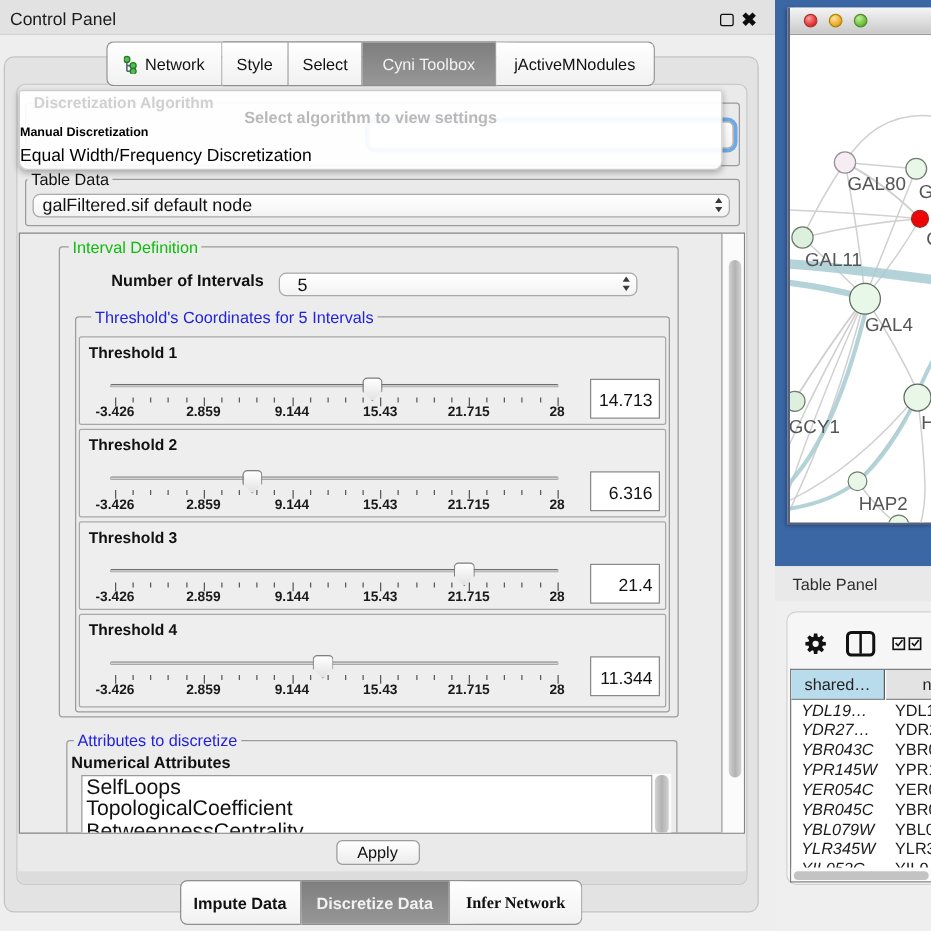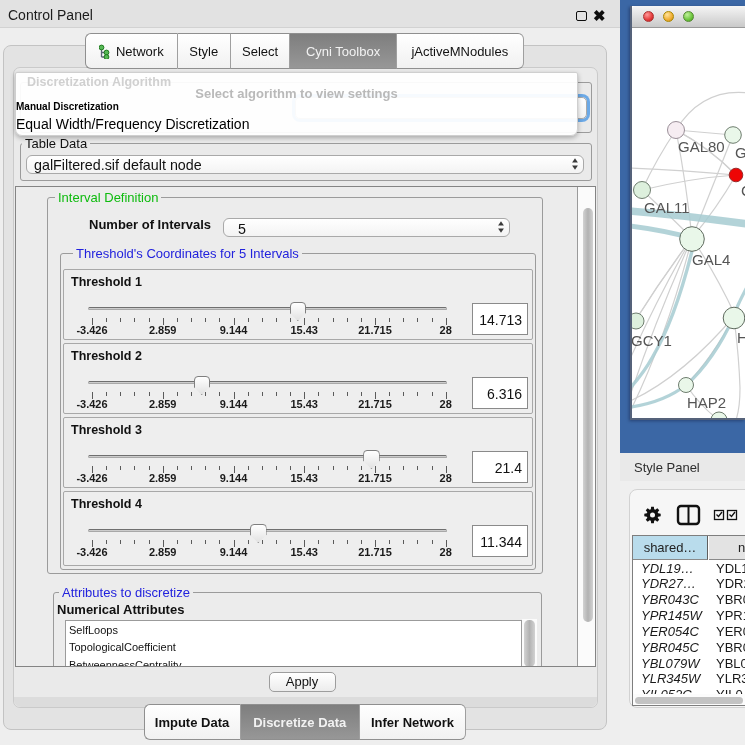--- a/index.html
+++ b/index.html
@@ -63,21 +63,21 @@
 .tlab { position:absolute; top:6px; font-size:11px; font-weight:bold; color:#1a1a1a;
   transform:translateX(-50%); }
 
 
 .sbtrack-v { position:absolute; background:#fbfbfb; }
 .sbthumb { position:absolute; background:linear-gradient(to right,#d2d2d2,#b2b2b2 50%,#d2d2d2);
   border-radius:5px; }
 
 
 #numlist { left:64px; top:618px; width:457px; height:48px; background:#ffffff;
-  border:1px solid #9b9b9b; font-size:11px; color:#111; padding-top:0.5px; }
+  border:1px solid #9b9b9b; font-size:17px; color:#111; padding-top:0.5px; }
 #numlist div { padding-left:3px; height:17.5px; line-height:16px; }
 
 
 #applybtn { left:268.5px; top:671.5px; width:67px; height:20px;
   background:linear-gradient(#ffffff,#ececec); border:1px solid #9d9d9d;
   border-radius:5px; font-size:13px; color:#111; text-align:center; line-height:18px; }
 
 
 #popup { left:15px; top:72px; width:563px; height:64px;
   background:rgba(255,255,255,0.94); border:1px solid #cfcfcf;
@@ -351,21 +351,21 @@
 
     <div class="sbtrack-v" style="left:561px; top:0; width:19px; height:480px; border-left:1px solid #9a9a9a;"></div>
     <div class="sbthumb" style="left:567px; top:21px; width:10px; height:414px;"></div>
   </div>
 
   <div class="abs" id="applybtn">Apply</div>
 
   <div class="abs tabrow" id="bottabs">
     <div class="seg" style="width:97px;">Impute Data</div>
     <div class="seg dark" style="width:119.5px;">Discretize Data</div>
-    <div class="seg" style="width:106px;">Infer Network</div>
+    <div class="seg" style="width:106px;font-family:Liberation Serif, serif;">Infer Network</div>
   </div>
 
   <div class="abs" id="popup">
     <div id="ghost">Discretization Algorithm</div>
     <div id="p-row1">Select algorithm to view settings</div>
     <div id="p-row2">Manual Discretization</div>
     <div id="p-row3">Equal Width/Frequency Discretization</div>
   </div>
 
   <div class="abs" id="bluebg"></div>
@@ -423,21 +423,21 @@
         <text x="12" y="184.5">GAL11</text>
         <text x="60" y="236.5">GAL4</text>
         <text x="-1" y="318">GCY1</text>
         <text x="105" y="315">HI</text>
         <text x="55" y="380">HAP2</text>
       </g>
     </svg>
   </div>
 
   <div class="abs" id="tp-strip"></div>
-  <div class="abs" id="tp-text">Style Panel</div>
+  <div class="abs" id="tp-text">Table Panel</div>
   <div class="abs" id="tp-bg"></div>
   <div class="abs" id="tp-panel"></div>
 
   <svg class="abs" style="left:643px; top:504px;" width="100" height="22" viewBox="0 0 100 22">
     <g fill="#111">
       <path id="gear" d="M8.14 2.81 L10.86 2.81 L11.16 5.34 L12.33 5.82 L14.33 4.25 L16.25 6.17 L14.68 8.17 L15.16 9.34 L17.69 9.64 L17.69 12.36 L15.16 12.66 L14.68 13.83 L16.25 15.83 L14.33 17.75 L12.33 16.18 L11.16 16.66 L10.86 19.19 L8.14 19.19 L7.84 16.66 L6.67 16.18 L4.67 17.75 L2.75 15.83 L4.32 13.83 L3.84 12.66 L1.31 12.36 L1.31 9.64 L3.84 9.34 L4.32 8.17 L2.75 6.17 L4.67 4.25 L6.67 5.82 L7.84 5.34 Z"></path>
       <circle cx="9.5" cy="11" r="2.5" fill="#f6f6f6"></circle>
     </g>
     <rect x="35" y="2" width="21" height="18" rx="3" fill="none" stroke="#111" stroke-width="2.4"></rect>
     <line x1="45.5" y1="3" x2="45.5" y2="19" stroke="#111" stroke-width="2"></line>

